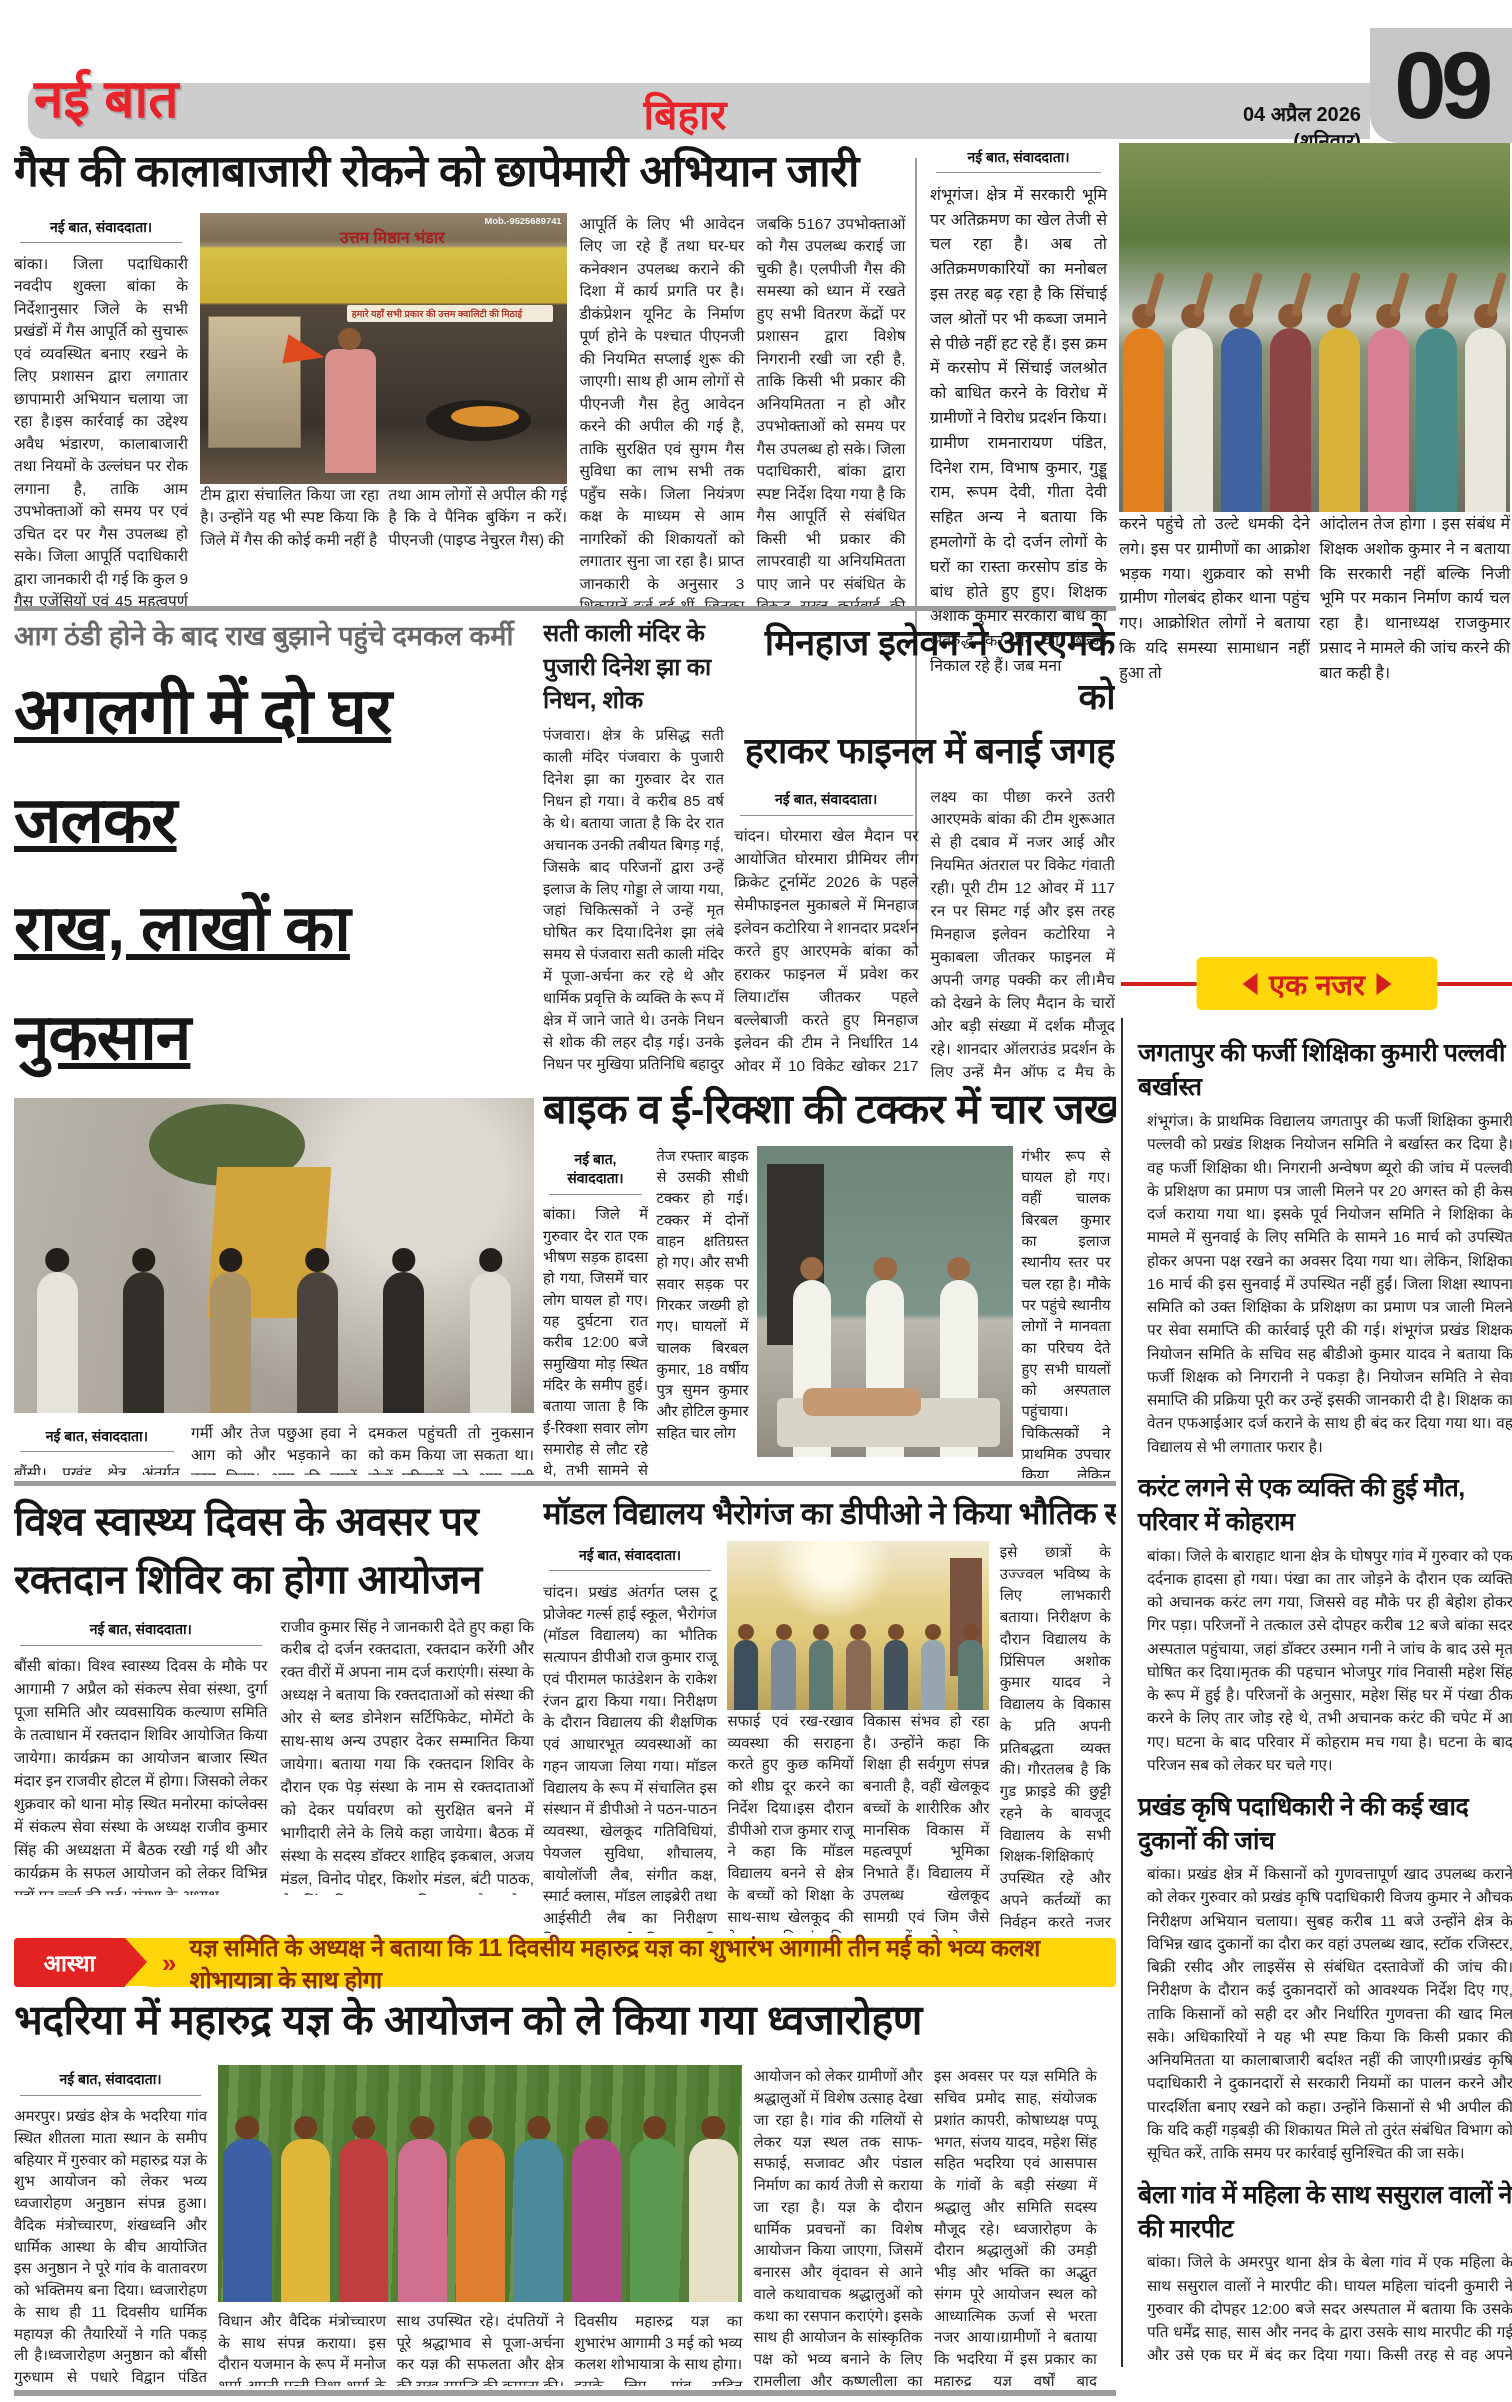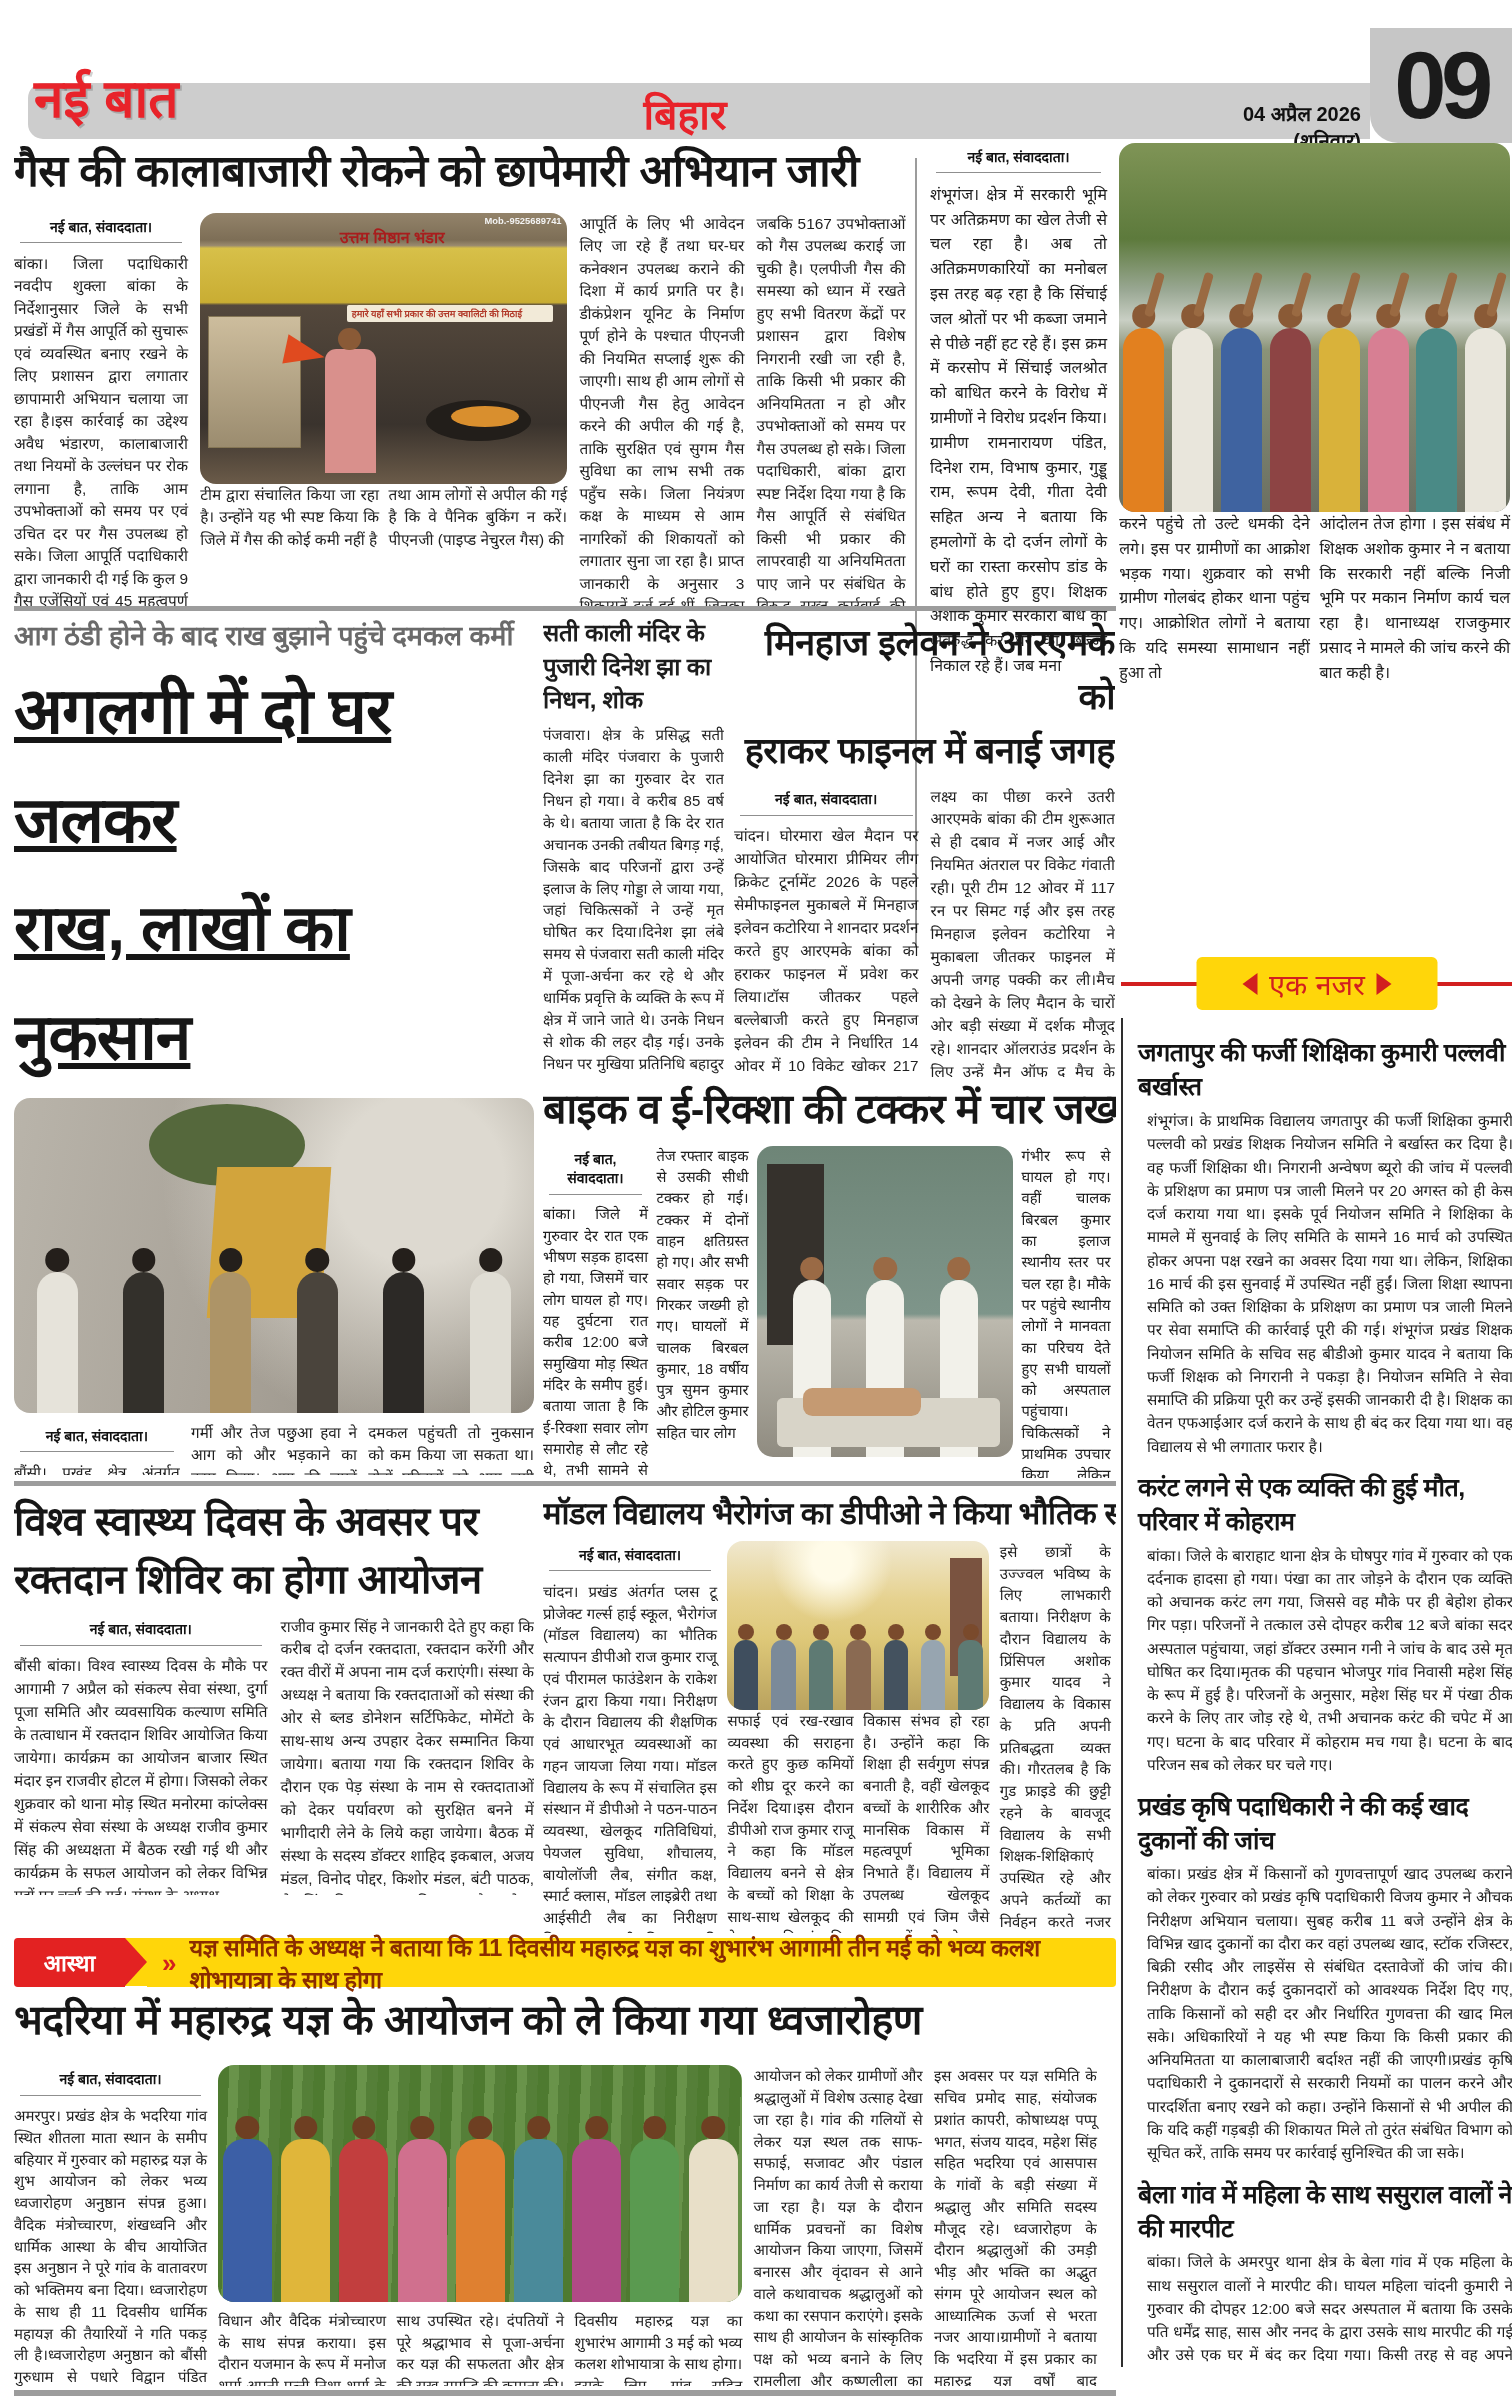--- a/index.html
+++ b/index.html
@@ -19,21 +19,21 @@
   #mast-band{left:28px;top:83px;width:1342px;height:56px;background:#cdcdcd;border-radius:15px 0 0 15px;}
   #paper-name{left:34px;top:60px;font-size:53px;font-weight:900;color:#e8232a;
               text-shadow:1.9px 1.9px 0 rgba(0,0,0,.18);}
   #section-name{left:0;top:85px;width:1370px;text-align:center;font-size:41px;font-weight:900;color:#e8232a;}
   #edition-date{left:1196px;top:100px;width:165px;font-size:20px;font-weight:700;color:#101010;text-align:right;}
   #page-num{left:1370px;top:28px;width:142px;height:115px;background:#c6c6c6;border-radius:0 0 0 28px;
             display:flex;align-items:center;justify-content:center;font-size:94px;font-weight:900;
             color:#1b1b1b;letter-spacing:-5.6px;}
 
   
-  .photo{position:relative;overflow:hidden;background:#8a8a82;border-radius:16px;}
+  .photo{position:relative;overflow:hidden;background:#8a8a82;}
   .people{position:absolute;bottom:0;left:0;right:0;display:flex;justify-content:space-around;
           align-items:flex-end;height:58%;}
   .people i{flex:0 0 41px;height:86%;border-radius:21px 21px 0 0;position:relative;display:block;}
   .people i::before{content:'';position:absolute;top:-23.5px;left:50%;transform:translateX(-50%);
           width:23.5px;height:23.5px;border-radius:50%;background:#8a5a36;}
   .people i::after{content:'';position:absolute;top:-56px;left:66%;width:8.5px;height:45px;
           background:#9a6a42;border-radius:3.8px;transform:rotate(16deg);}
 
   .ph-gas{background:linear-gradient(180deg,#93836a 0%,#7d6e56 10%,#9a8a6e 12%,#d7c049 13%,#c9ad33 33%,
           #54483c 34%,#3a332d 78%,#6b5b49 100%);}
@@ -132,21 +132,21 @@
   
   #eknazar{left:1121px;top:957px;width:392px;height:1410px;overflow:hidden;}
   #ek-banner{position:relative;height:55px;}
   #ek-banner .redline{position:absolute;top:24.5px;left:0;right:0;height:4.7px;background:#d21f1f;}
   #ek-box{position:absolute;left:50%;transform:translateX(-50%);top:0;width:241px;height:53px;
           background:#ffd60a;border-radius:5.6px;display:flex;align-items:center;justify-content:center;gap:11.3px;}
   #ek-box .tri-l{width:0;height:0;border-top:11.3px solid transparent;border-bottom:11.3px solid transparent;
                  border-right:15px solid #d21f1f;}
   #ek-box .tri-r{width:0;height:0;border-top:11.3px solid transparent;border-bottom:11.3px solid transparent;
                  border-left:15px solid #d21f1f;}
-  #ek-box span{font-size:29px;font-weight:400;color:#d21f1f;}
+  #ek-box span{font-size:29px;font-weight:700;color:#d21f1f;}
   #ek-briefs{border-left:2.8px solid #2e2e2e;padding:5.6px 0 0 15px;margin-top:5.6px;}
   .brief h2{font-size:25px;font-weight:800;color:#141414;margin:11.3px 0 6.6px;letter-spacing:-0.4px;}
   .brief p{font-size:15.3px;line-height:1.52;text-align:justify;margin-left:9px;}
 
   .rule-mid1{left:14px;top:606px;width:1102px;height:4.7px;}
   .rule-mid2{left:14px;top:1481px;width:1102px;height:4.7px;}
   .rule-bottom{left:14px;top:2390px;width:1102px;height:5.6px;}
 
   
   #story-fire{left:14px;top:616px;width:520px;height:859px;overflow:hidden;}

